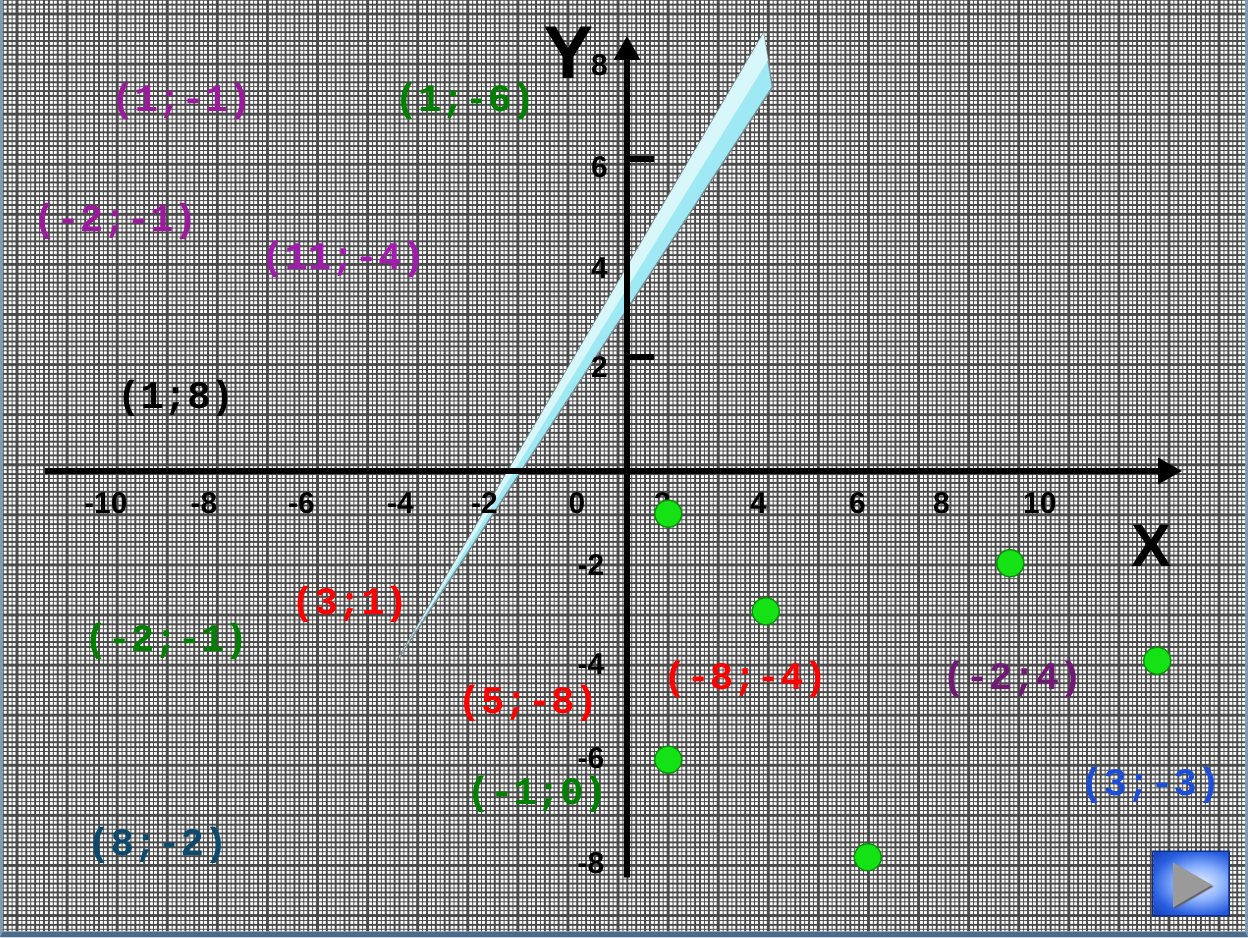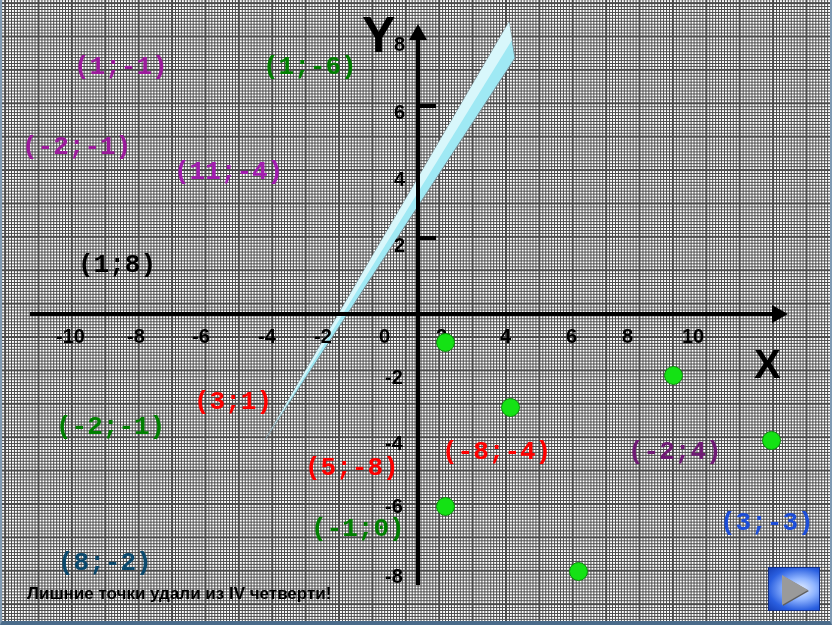--- a/index.html
+++ b/index.html
@@ -256,19 +256,18 @@
 
   <div id="dots">
       <div class="dot" style="left: 434px; top: 333px; background: rgb(20, 226, 20);"></div>
       <div class="dot" style="left: 499px; top: 398px; background: rgb(20, 226, 20);"></div>
       <div class="dot" style="left: 662px; top: 366px; background: rgb(20, 226, 20);"></div>
       <div class="dot" style="left: 434px; top: 497px; background: rgb(20, 226, 20);"></div>
       <div class="dot" style="left: 760px; top: 431px; background: rgb(20, 226, 20);"></div>
       <div class="dot" style="left: 567px; top: 562px; background: rgb(20, 226, 20);"></div>
     </div>
 
-  <div class="footer-note">Лишние точки удали из IV четверти!</div>
 
   <div class="next-btn">
     <div class="tri"></div>
   </div>
 
 </div>
 
 </body></html>

